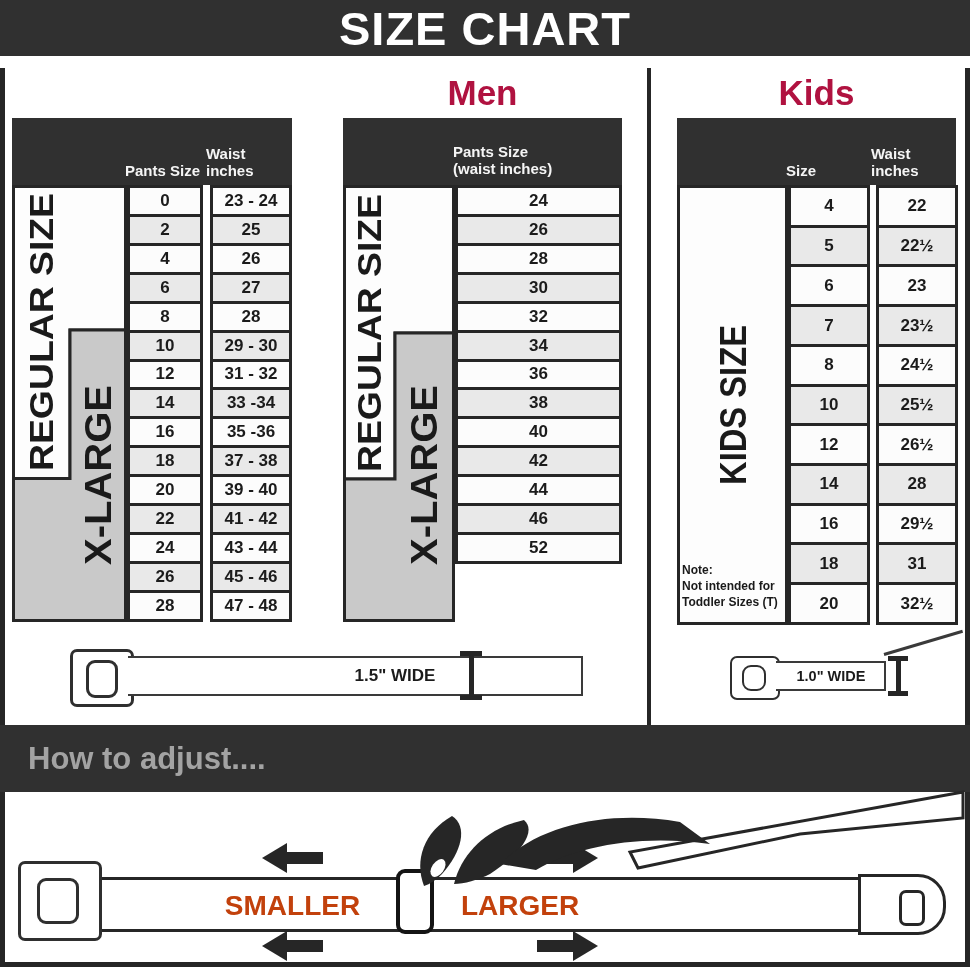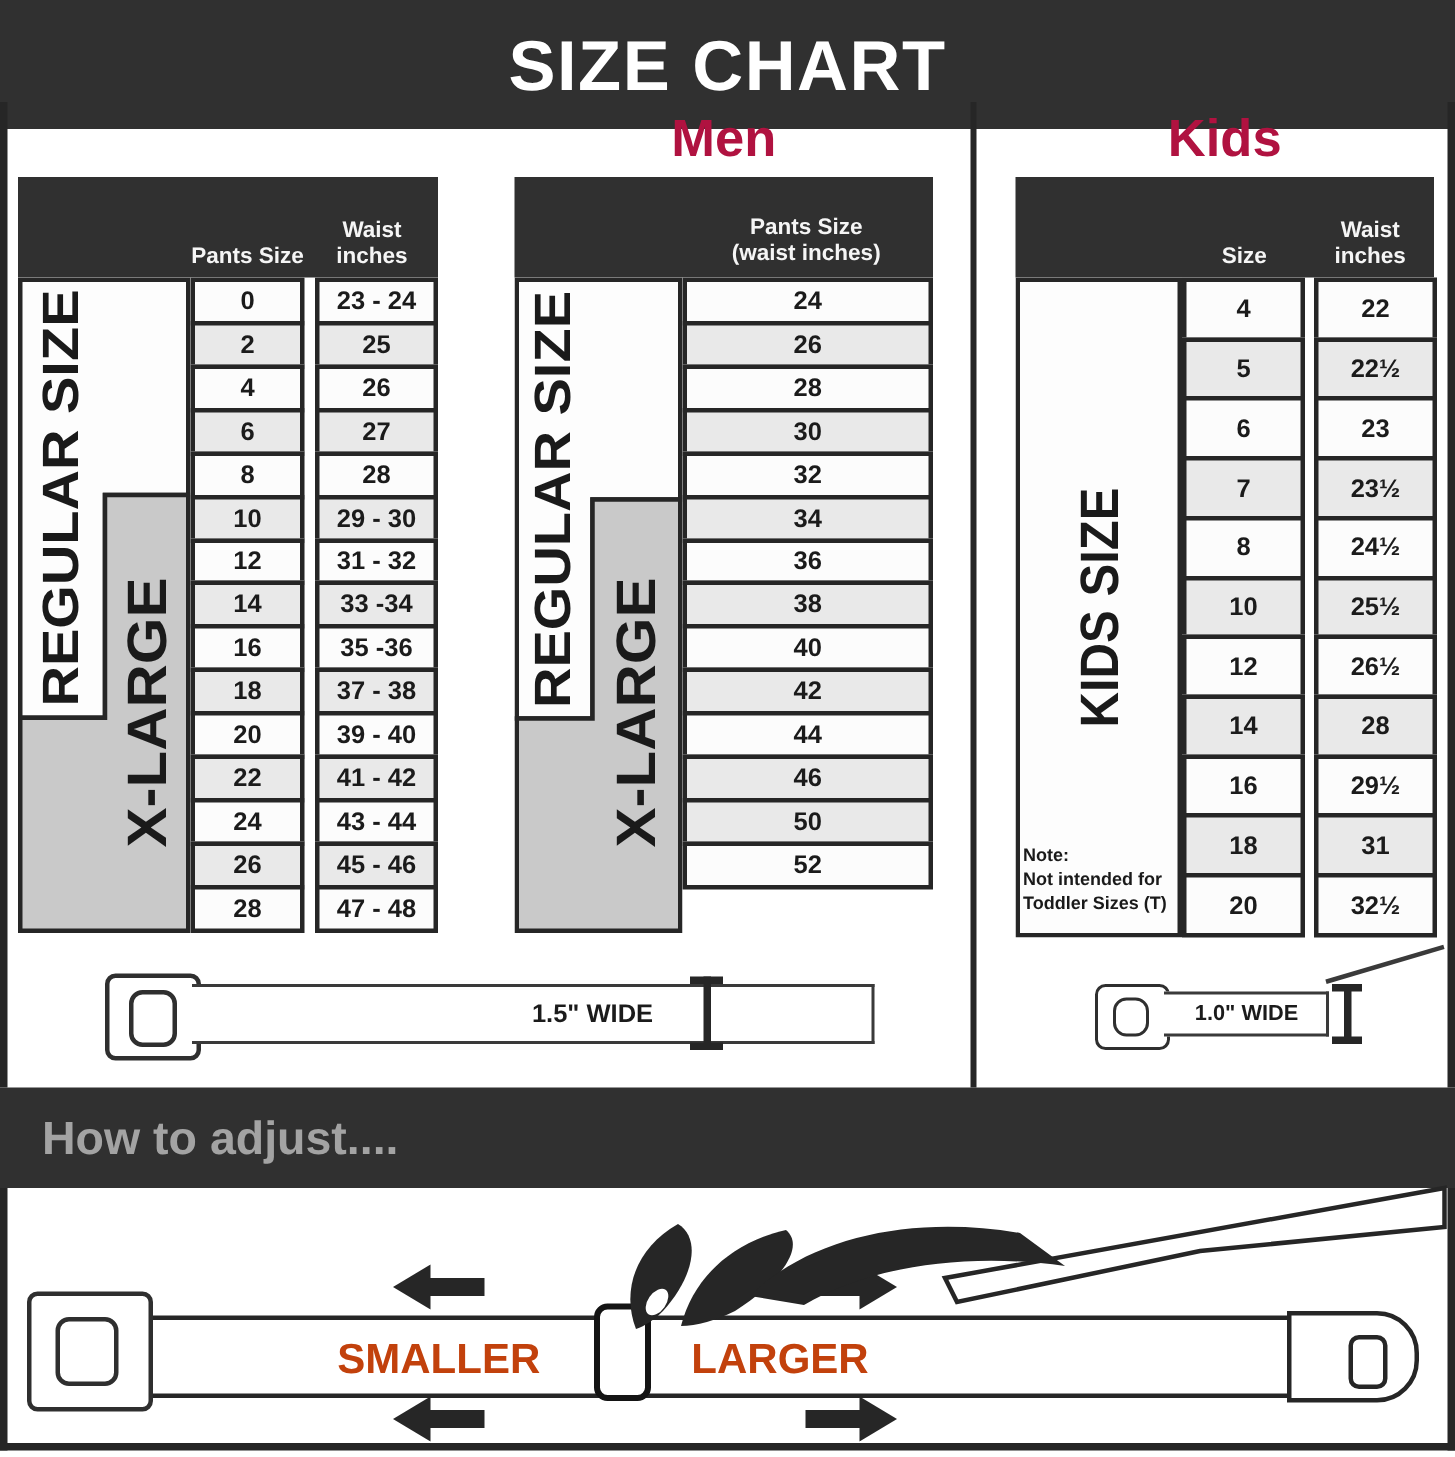--- a/index.html
+++ b/index.html
@@ -1,30 +1,30 @@
 <!DOCTYPE html>
 <html><head>
 <meta charset="utf-8">
 <style>
   html,body{margin:0;padding:0;background:#fff}
   #canvas{position:relative;width:970px;height:971px;background:#ffffff;
           font-family:"Liberation Sans","DejaVu Sans",sans-serif;overflow:hidden}
   .abs{position:absolute}
   
   .dark-band{background:#303030}
-  .title-band{left:0;top:0;width:970px;height:86px;display:flex;align-items:center;justify-content:center}
+  .title-band{left:0;top:0;width:970px;height:56px;display:flex;align-items:center;justify-content:center}
   .title-band span{color:#fff;font-size:47px;font-weight:bold;letter-spacing:1px}
   
   .vborder{background:#262626}
   
   .sec-head{display:flex;align-items:center;justify-content:center;
             font-size:35px;font-weight:bold;color:#b01240}
   
   .thead{background:#303030;color:#f5f5f5}
-  .thead .hlabel{position:absolute;text-align:center;font-size:15px;font-weight:bold;line-height:17px}
+  .thead .hlabel{position:absolute;font-size:15px;font-weight:bold;line-height:17px}
   
   .rows{display:flex;flex-direction:column}
   .trow{display:flex}
   .trow + .trow{margin-top:-3px}
   .cell{box-sizing:border-box;border:3px solid #262626;background:#fcfcfc;
         display:flex;align-items:center;justify-content:center;
         font-size:17px;font-weight:bold;color:#1b1b1b}
   .trow.alt .cell{background:#e9e9e9}
   .women-rows .trow,.men-rows .trow{height:31.93px}
   .kids-rows .trow{height:42.73px}
@@ -198,23 +198,20 @@
       </div>
       <div class="trow alt">
         <div class="cell c1">42</div>
       </div>
       <div class="trow">
         <div class="cell c1">44</div>
       </div>
       <div class="trow alt">
         <div class="cell c1">46</div>
       </div>
-      <div class="trow alt">
-        <div class="cell c1">50</div>
-      </div>
       <div class="trow">
         <div class="cell c1">52</div>
       </div>
     </div>
 
   <div class="abs thead" style="left:677px;top:118px;width:279px;height:67px">
     <div class="hlabel" style="left:109px;bottom:6px;width:87px">Size</div>
     <div class="hlabel" style="left:194px;bottom:6px;width:85px">
       <div>Waist</div>
       <div>inches</div>

